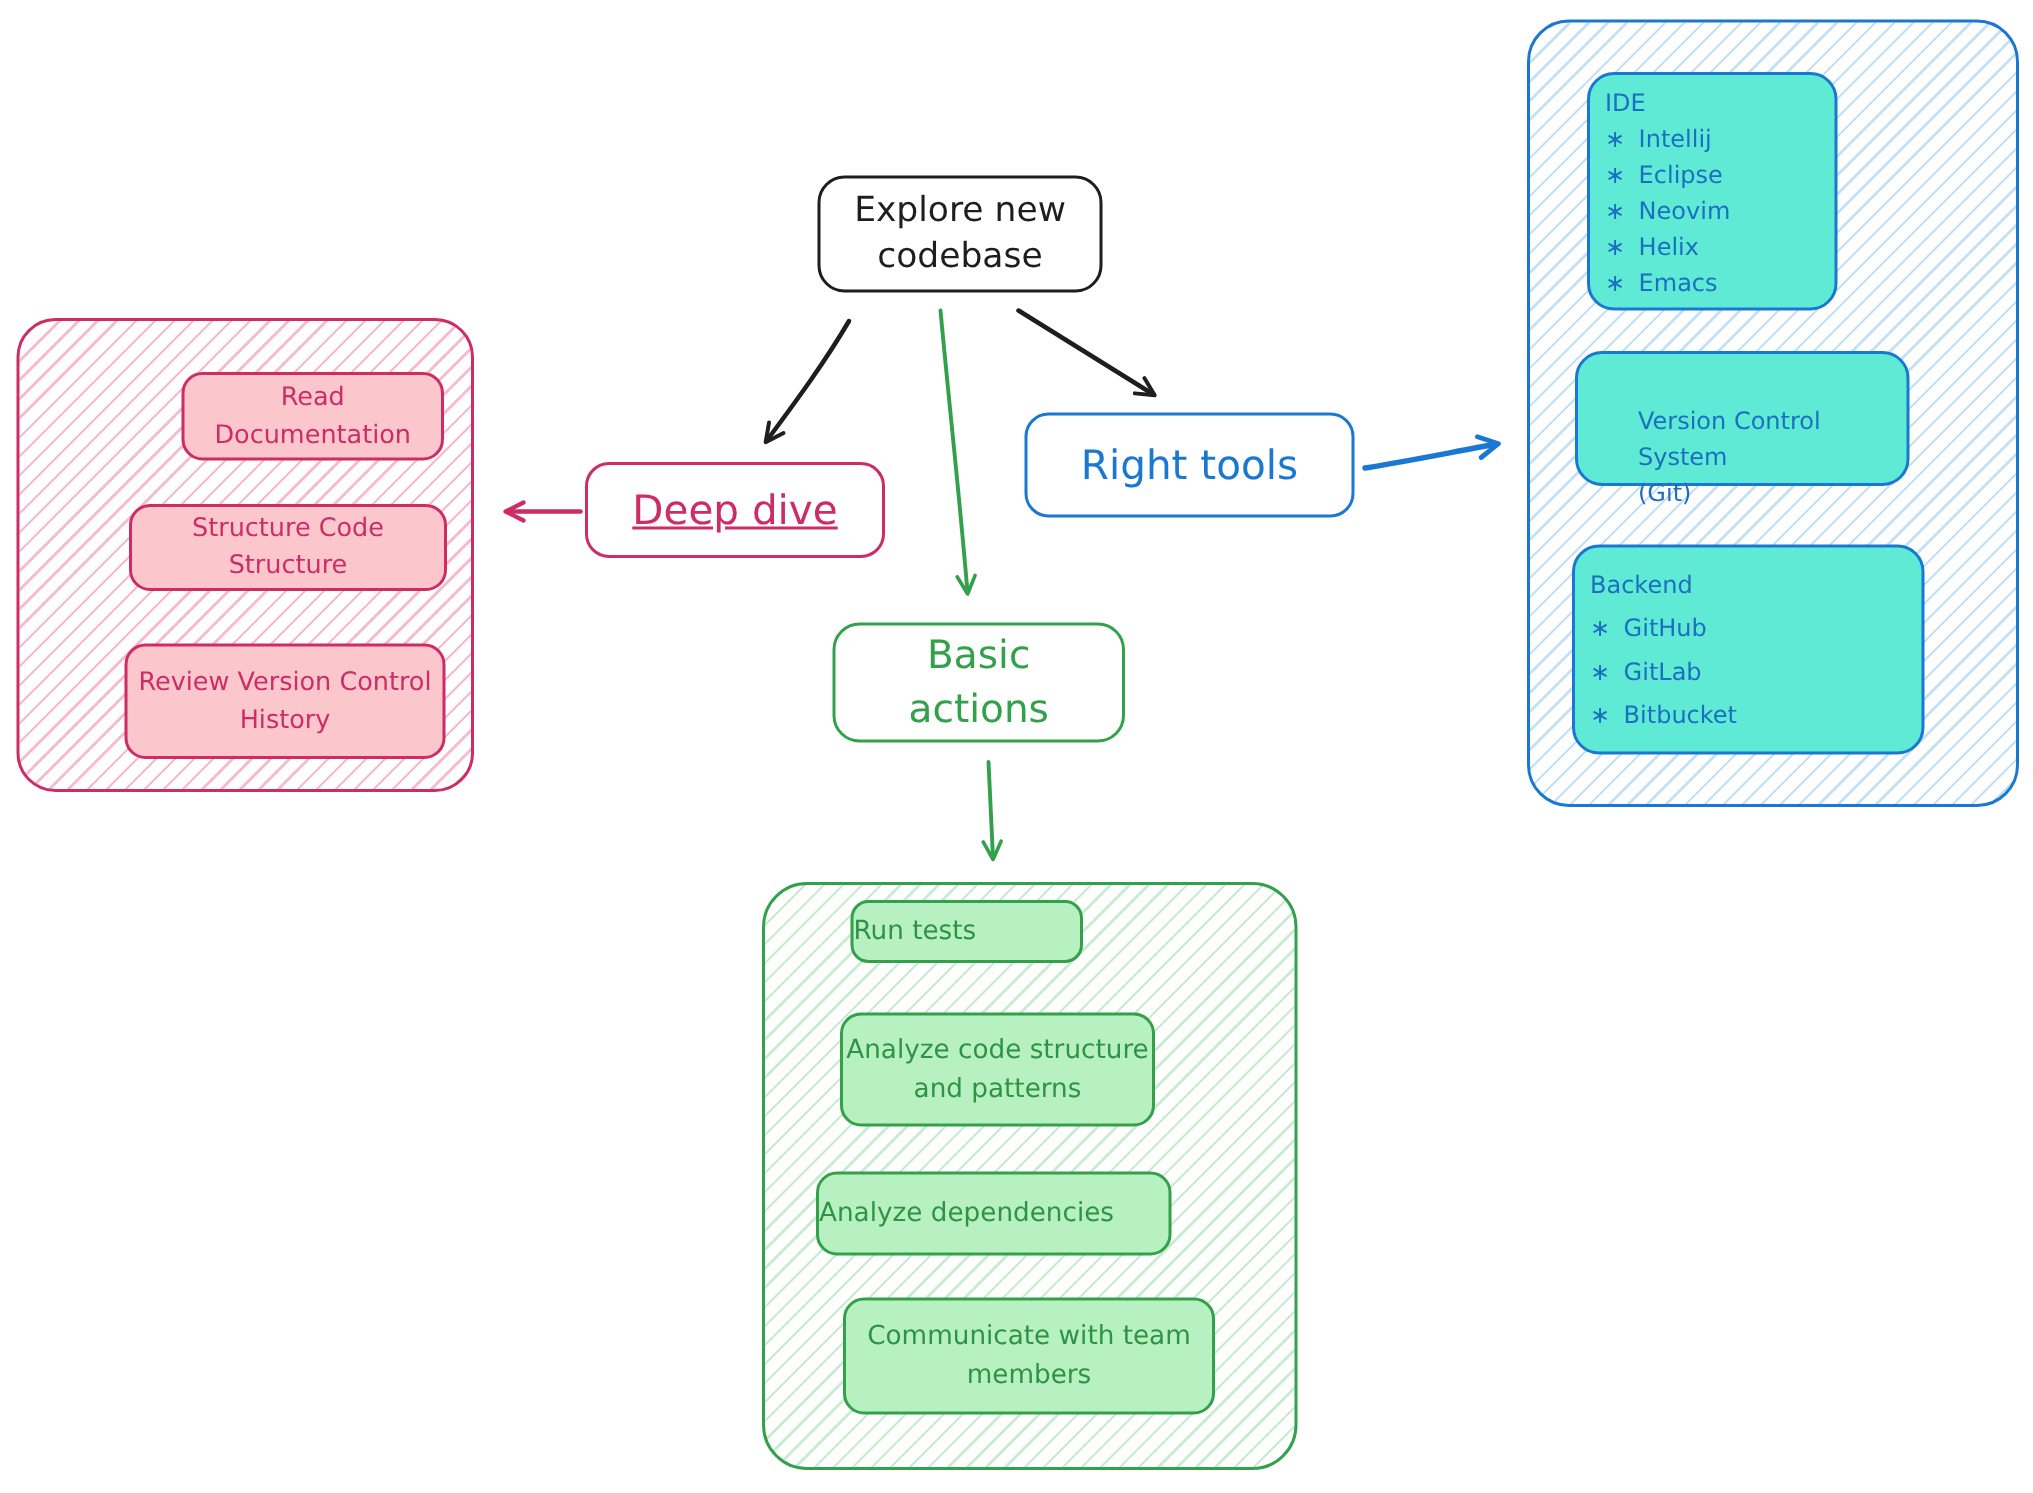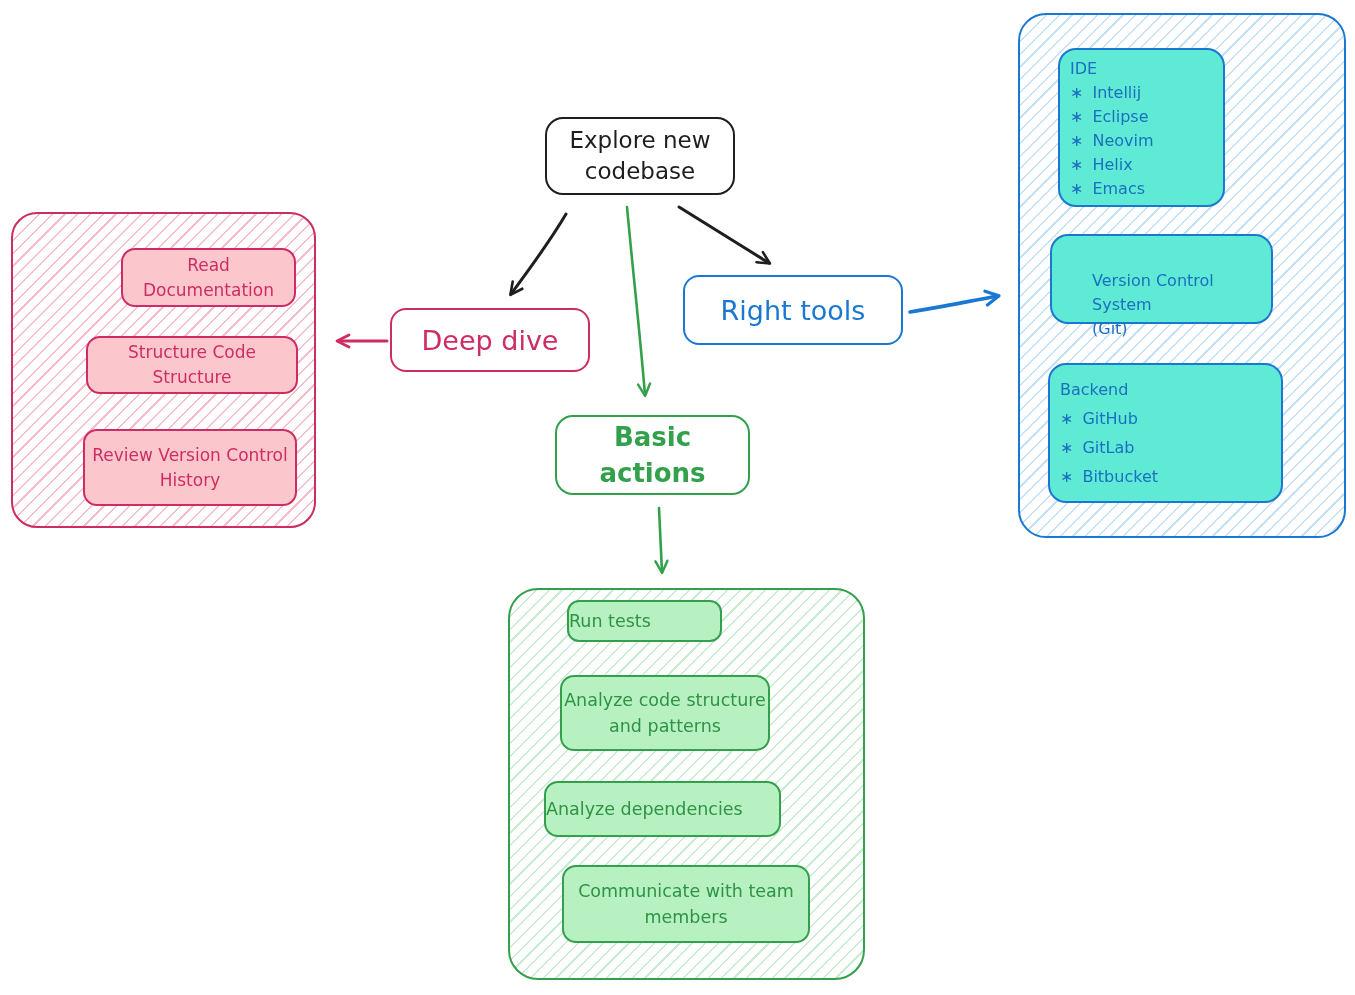--- a/index.html
+++ b/index.html
@@ -24,21 +24,21 @@
   
   #root-node {
     left:545px; top:117px; width:190px; height:78px;
     border:2.5px solid #1e1e1e; border-radius:18px;
     color:#1e1e1e; font-size:23px; line-height:1.35; font-weight:500;
   }
   
   #deep-dive-node {
     left:390px; top:308px; width:200px; height:64px;
     border:2.5px solid #ce2d63; border-radius:16px;
-    color:#ce2d63; font-size:27px; font-weight:500;
+    color:#ce2d63; font-size:27px; font-weight:500;text-decoration:underline;
   }
   #deep-dive-container {
     left:11px; top:212px; width:305px; height:316px;
     border:2.5px solid #ce2d63; border-radius:26px;
   }
   .pink-item {
     border:2.5px solid #ce2d63; border-radius:14px; background:#fcc6cd;
     color:#ce2d63; font-size:17px; line-height:1.45; font-weight:500;
   }
   #pink-item-0 { left:121px; top:248px; width:175px; height:59px; }
@@ -62,21 +62,21 @@
   #ide-box     { left:1058px; top:48px;  width:167px; height:159px; line-height:24px; }
   #vcs-box     { left:1050px; top:234px; width:223px; height:90px;  line-height:24px; padding-top:9px; }
   #backend-box { left:1048px; top:363px; width:235px; height:140px; line-height:29px; padding-top:10px; }
   .brow { display:flex; align-items:baseline; gap:9px; }
   .bul  { flex:0 0 auto; }
   .pre  { white-space:pre-line;padding-left:40px; }
   
   #basic-actions-node {
     left:555px; top:415px; width:195px; height:80px;
     border:2.5px solid #33a04b; border-radius:18px;
-    color:#33a04b; font-size:26px; line-height:1.4; font-weight:700;
+    color:#33a04b; font-size:26px; line-height:1.4; font-weight:400;
     padding:0 30px;
   }
   #basic-actions-container {
     left:508px; top:588px; width:357px; height:392px;
     border:2.5px solid #33a04b; border-radius:30px;
   }
   .green-item {
     border:2.5px solid #33a04b; border-radius:14px; background:#b8f1c1;
     color:#2e9345; font-size:17.5px; line-height:1.5; font-weight:500;
   }

